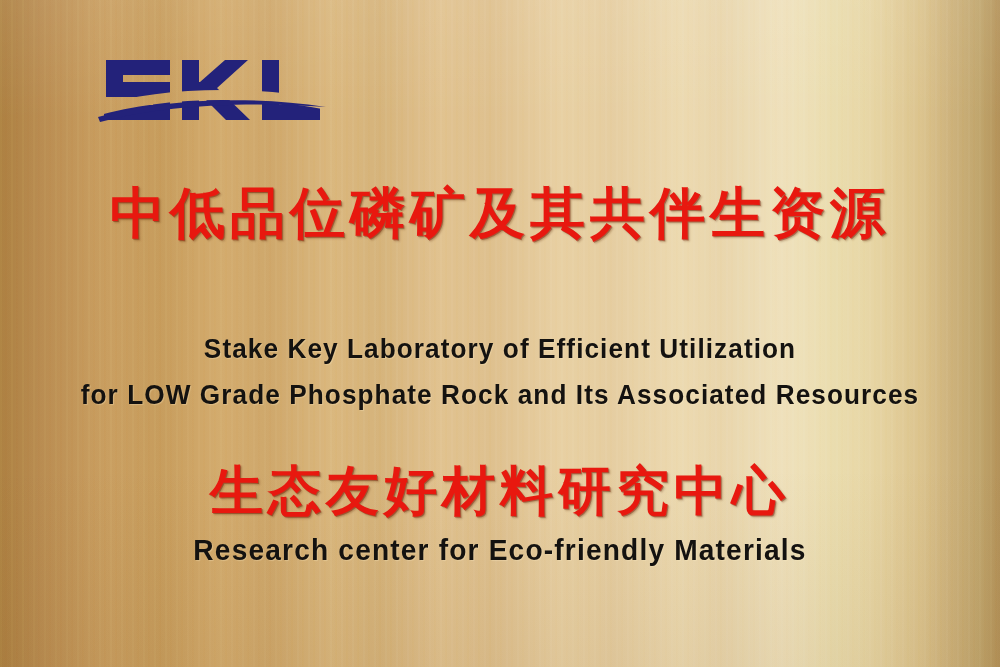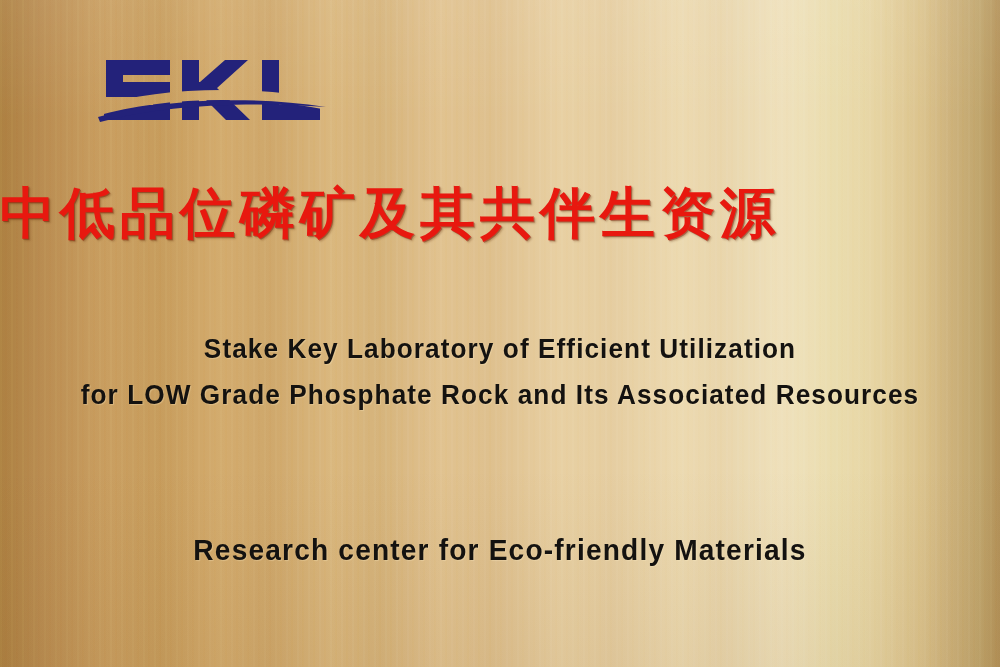--- a/index.html
+++ b/index.html
@@ -103,21 +103,21 @@
     width: 232px;
     height: 88px;
   }
   #logo svg { display: block; width: 100%; height: 100%; }
 
   
   .cn-line {
     position: absolute;
     left: 0;
     width: 1000px;
-    text-align: left;
+    text-align: center;
     color: #e8180f;
     font-family: "DejaVu Sans", "Liberation Sans", sans-serif;
     font-weight: 700;
     white-space: nowrap;
     text-shadow:
       1px 1px 0 rgba(120,20,0,0.42),
       2px 2px 2px rgba(90,40,0,0.28);
   }
 
   #cn-title-1 {
@@ -204,17 +204,18 @@
       </svg>
     </div>
 
     <div class="cn-line" id="cn-title-1">中低品位磷矿及其共伴生资源</div>
 
 
     <div class="en-line" id="en-title-1">Stake Key Laboratory of Efficient Utilization</div>
 
     <div class="en-line" id="en-title-2">for LOW Grade Phosphate Rock and Its Associated Resources</div>
 
+    <div class="cn-line" id="cn-center-name">生态友好材料研究中心</div>
 
     <div class="en-line" id="en-center-name">Research center for Eco-friendly Materials</div>
 
   </div>
 </div>
 
 </body></html>

